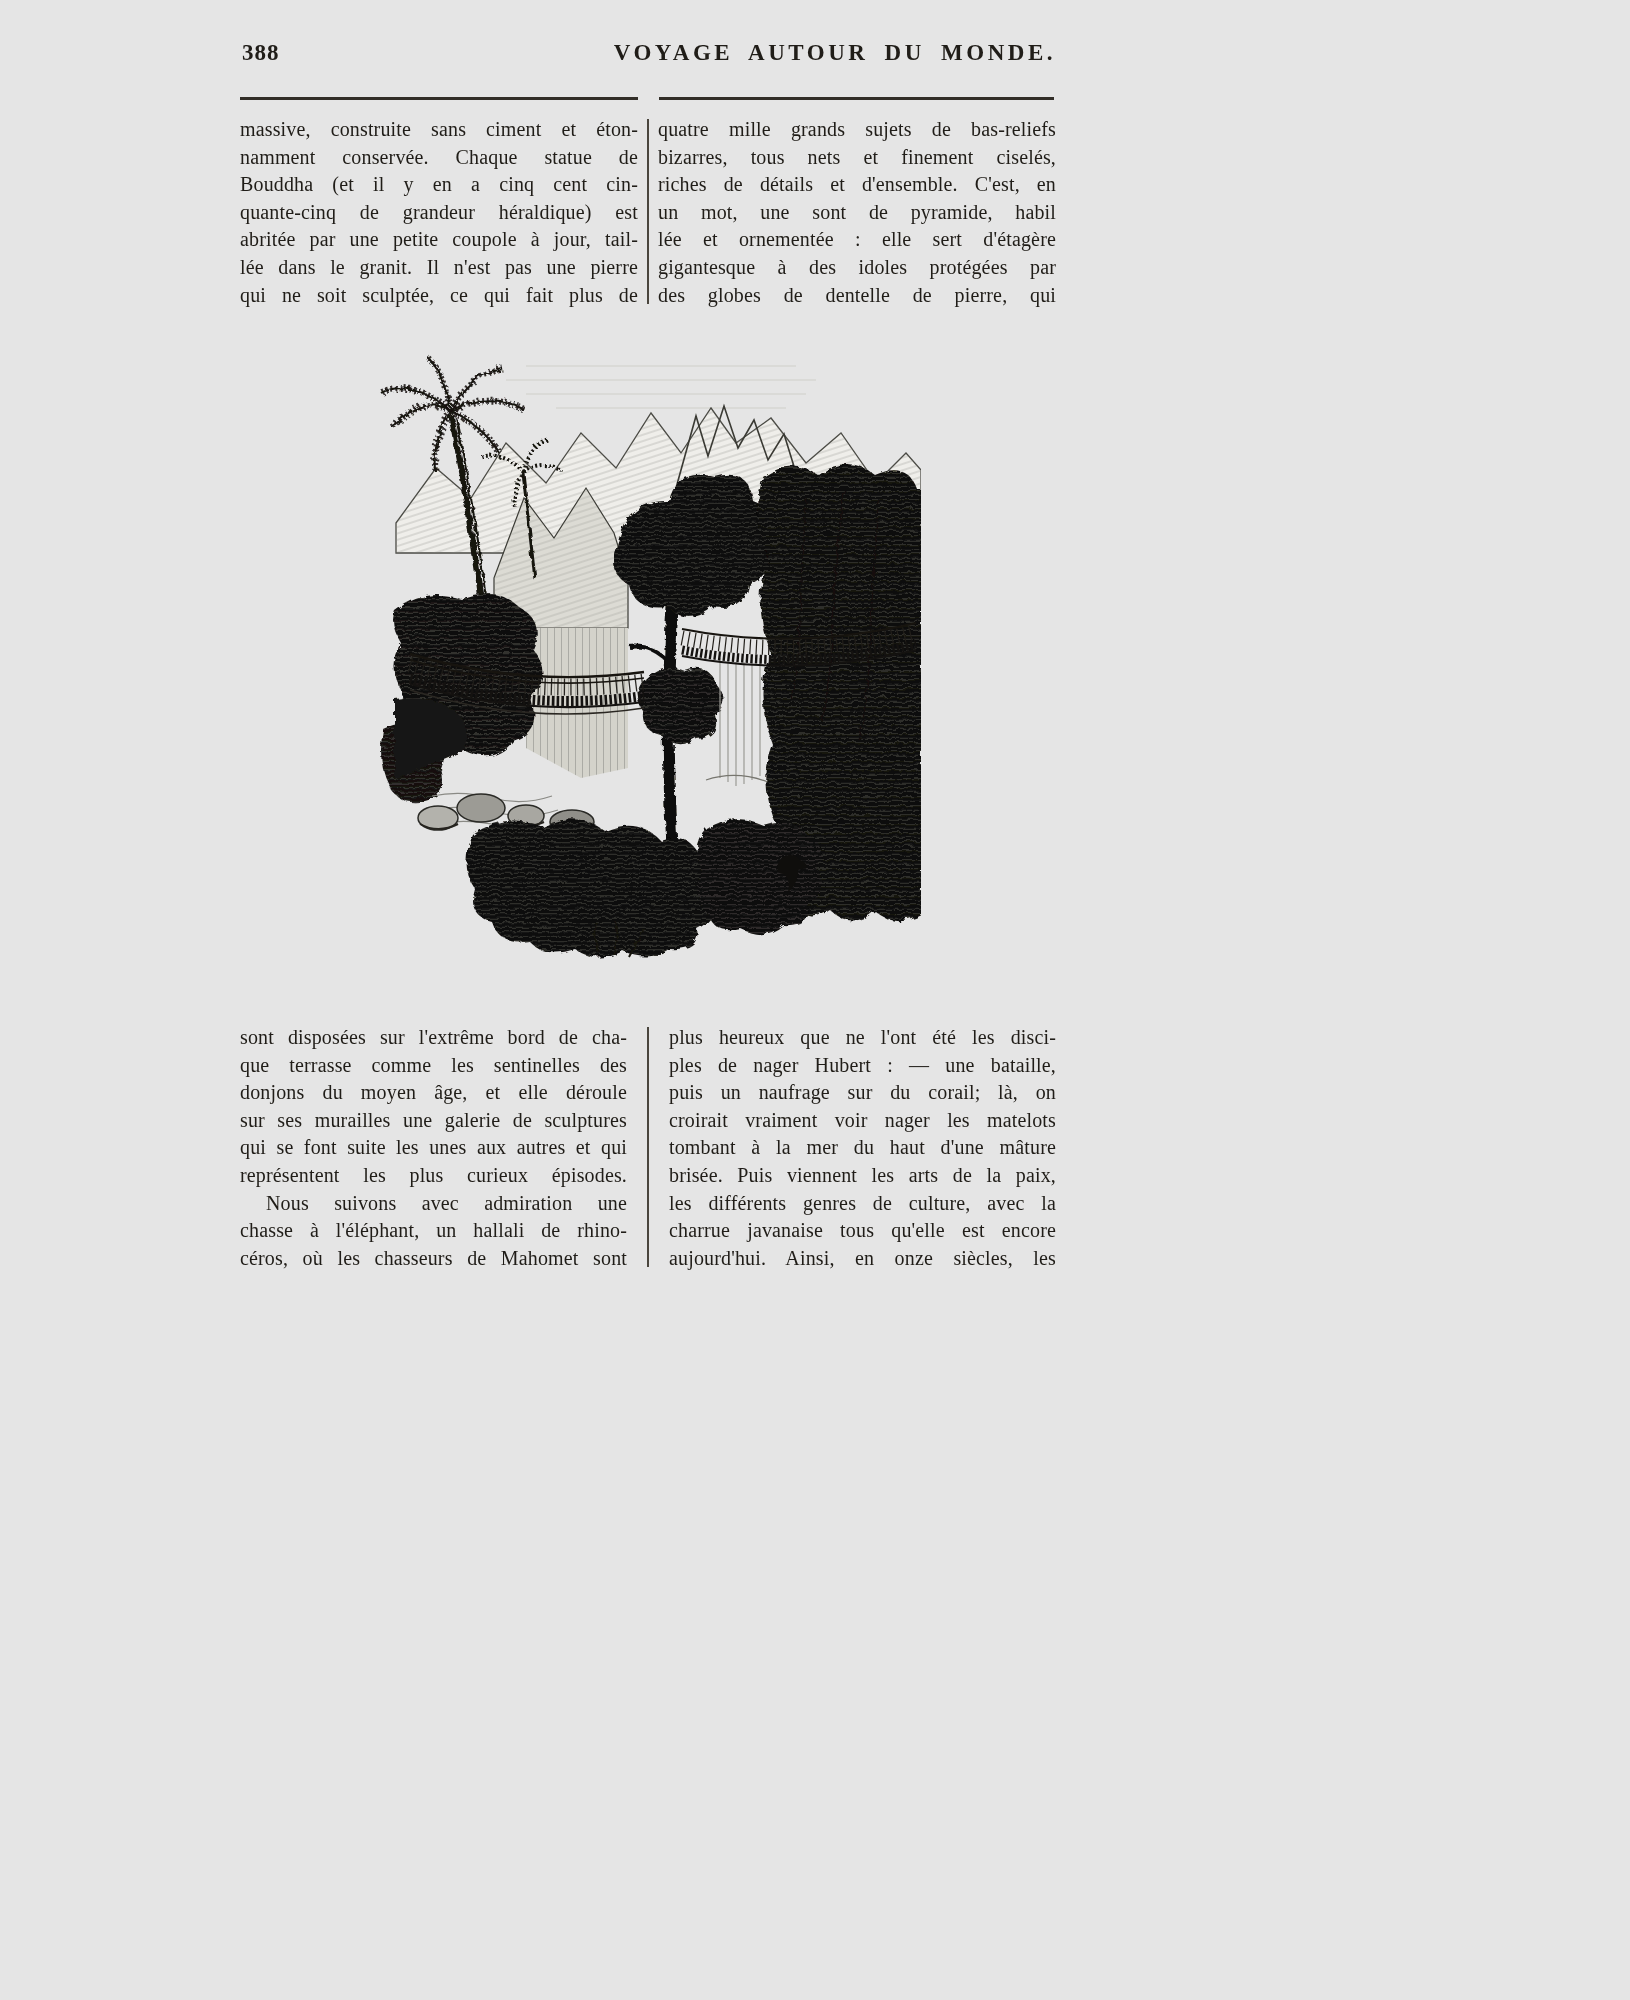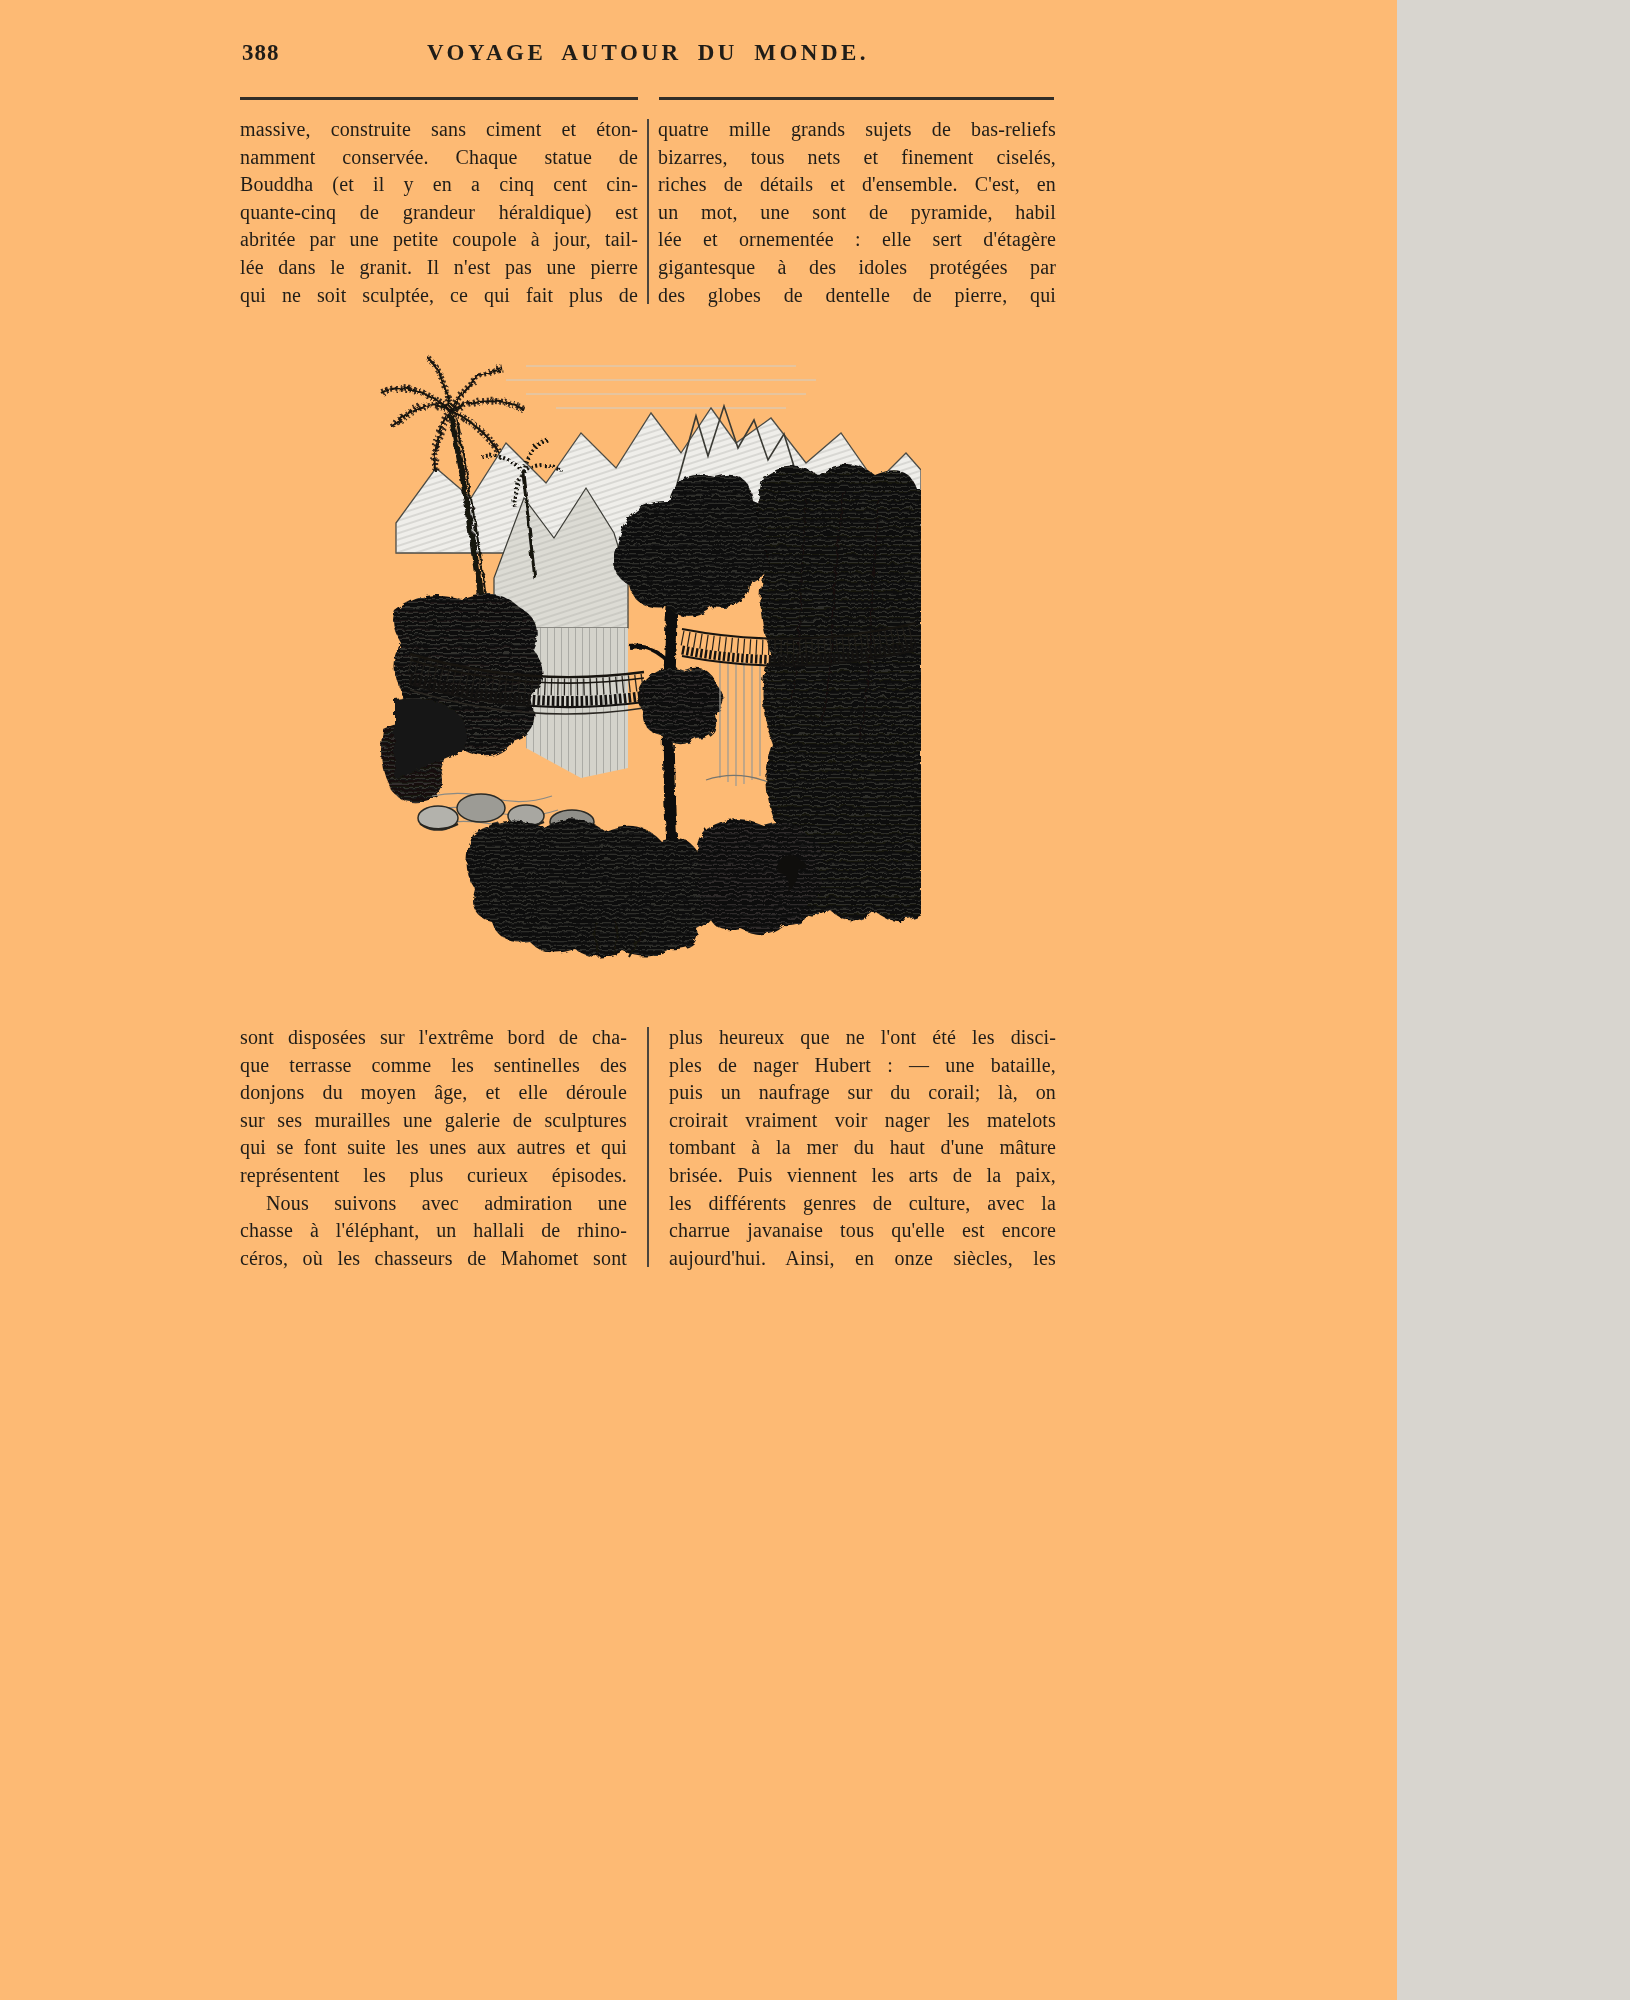--- a/index.html
+++ b/index.html
@@ -1,31 +1,31 @@
 <!DOCTYPE html>
 <html><head>
 <meta charset="utf-8">
 <style>
   * { margin:0; padding:0; box-sizing:border-box; }
   html,body { background:#d8d5cf; }
   .page {
-    position:relative; width:1397px; height:2000px;
-    background:#fdba74; overflow:hidden;
+    position:relative; width:1630px; height:2000px;
+    background:#e5e5e5; overflow:hidden;
     font-family:"Liberation Serif","DejaVu Serif",serif;
     color:#201d18;
   }
   .content { position:absolute; left:240px; top:0; width:816px; height:2000px; }
 
   .page-number {
     position:absolute; left:2px; top:40px;
     font-size:23px; font-weight:bold; letter-spacing:1px;
   }
   .running-title {
     position:absolute; left:0; top:40px; width:100%;
-    text-align:center; font-size:23px; font-weight:bold;
+    text-align:right; font-size:23px; font-weight:bold;
     letter-spacing:3.5px; word-spacing:7px;
   }
   .rule { position:absolute; height:3px; background:#322e28; top:97px; }
   .rule-left  { left:0;    width:398px; }
   .rule-right { left:419px; width:395px; }
 
   .cols { position:absolute; left:0; width:816px; display:flex; justify-content:space-between;align-items:flex-end; }
   .cols-top    { top:116px; }
   .cols-bottom { top:1024px;gap:42px; }
   .col { width:398px; font-size:20px; line-height:27.6px; }

